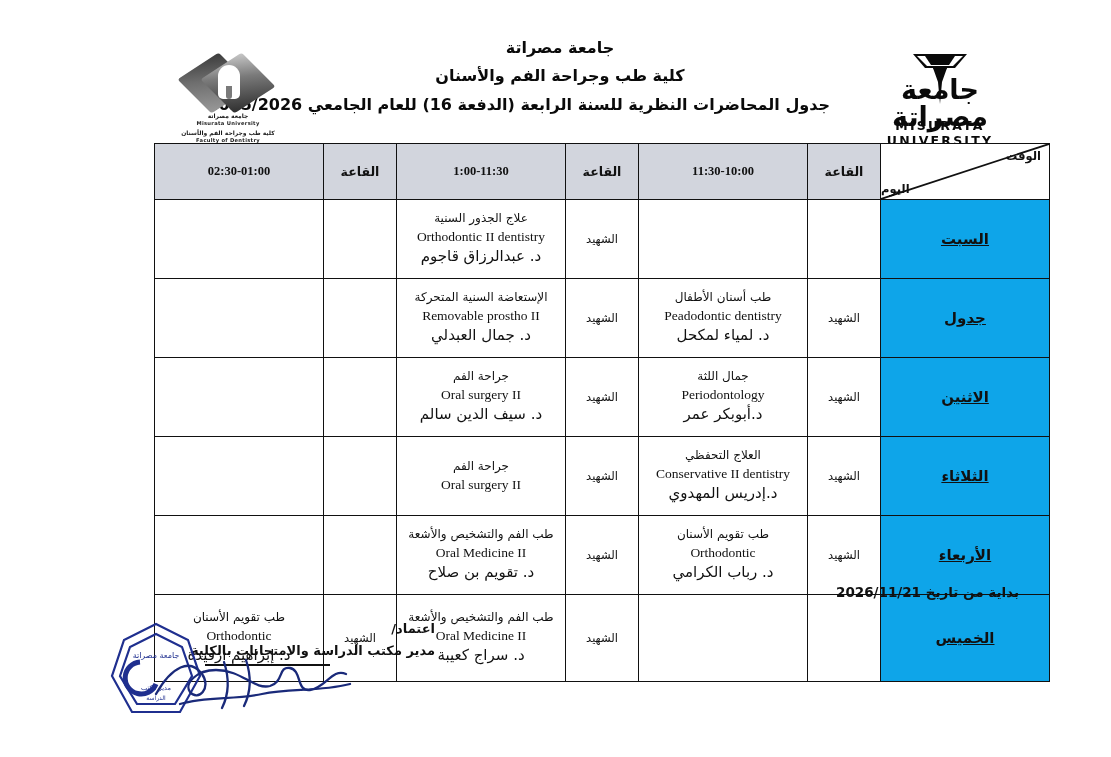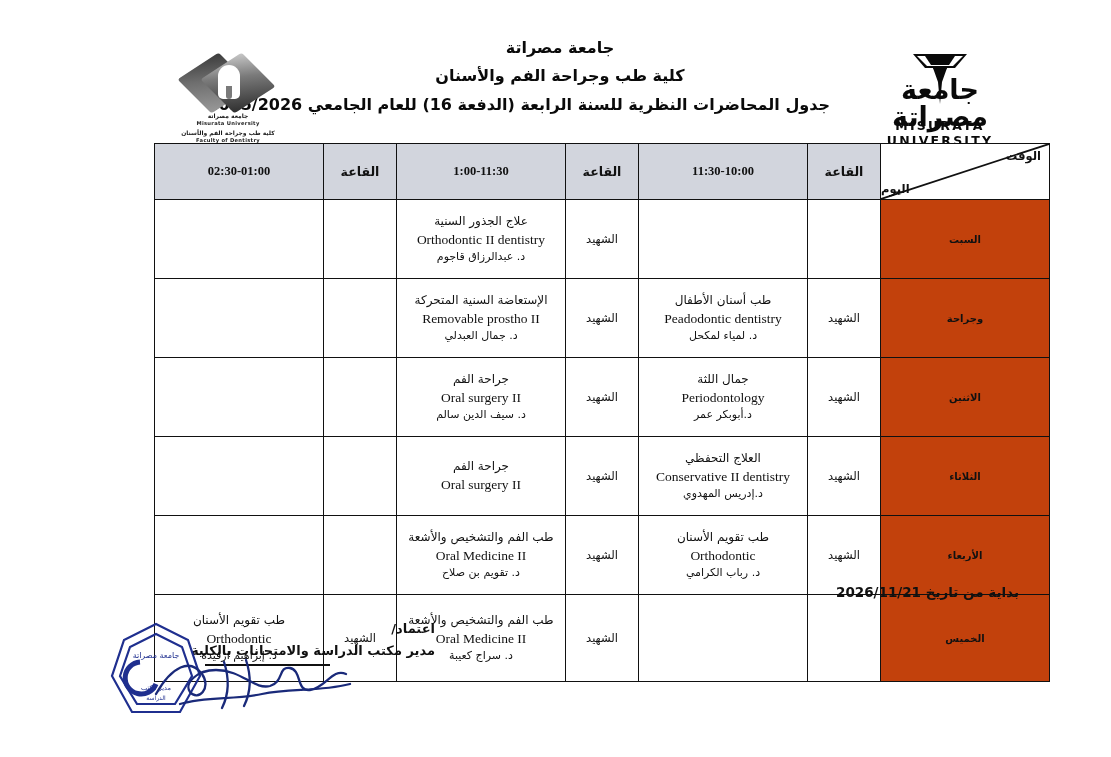--- a/index.html
+++ b/index.html
@@ -193,23 +193,24 @@
   }
   .corner .lbl-day {
     position: absolute;
     bottom: 3px;
     left: 0;
     font-size: 11.5px;
     font-weight: bold;
   }
   .day-cell {
     width: 85px;
-    background: #c2410c;
-    font-size: 10px;
-    font-weight: bold;
+    background: #0ea5e9;
+    font-size: 15px;
+    font-weight: bold;
+    text-decoration: underline;
   }
   .hall-cell {
     width: 72px;
     font-size: 11.5px;
     margin-left: 12px;
   }
   .subj-cell { padding: 8px 6px !important; }
   .subj {
     line-height: 1.42;
   }
@@ -217,21 +218,21 @@
     font-size: 12px;
     display: block;
   }
   .subj .en-title {
     font-size: 13.5px;
     font-family: "Liberation Serif", serif;
     display: block;
     direction: ltr;
   }
   .subj .doc {
-    font-size: 11px;
+    font-size: 15px;
     display: block;
   }
   tbody td { height: 62px; }
   tbody tr:last-child td { height: 70px; }
 
   
   .start-date {
     position: absolute;
     left: 836px;
     top: 584px;
@@ -359,21 +360,21 @@
           <td class="hall-cell"></td>
           <td class="subj-cell">
             <div class="subj">
               <span class="ar-title"></span>
               <span class="en-title"></span>
               <span class="doc"></span>
             </div>
           </td>
         </tr>
         <tr>
-          <td class="day-cell">وجراحة</td>
+          <td class="day-cell">جدول</td>
           <td class="hall-cell">الشهيد</td>
           <td class="subj-cell">
             <div class="subj">
               <span class="ar-title">طب أسنان الأطفال</span>
               <span class="en-title">Peadodontic dentistry</span>
               <span class="doc">د. لمياء لمكحل</span>
             </div>
           </td>
           <td class="hall-cell">الشهيد</td>
           <td class="subj-cell">

